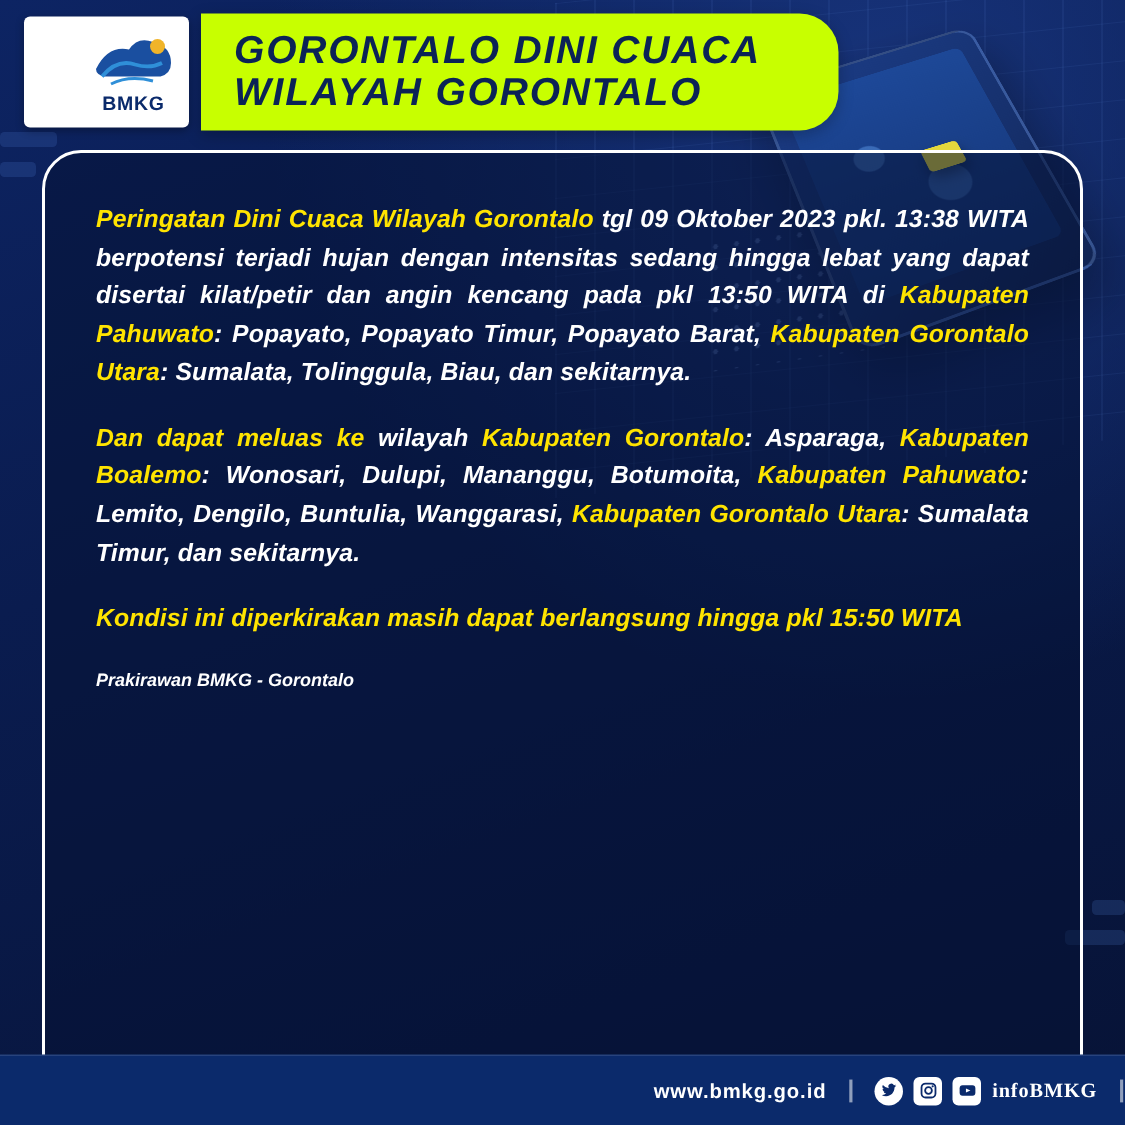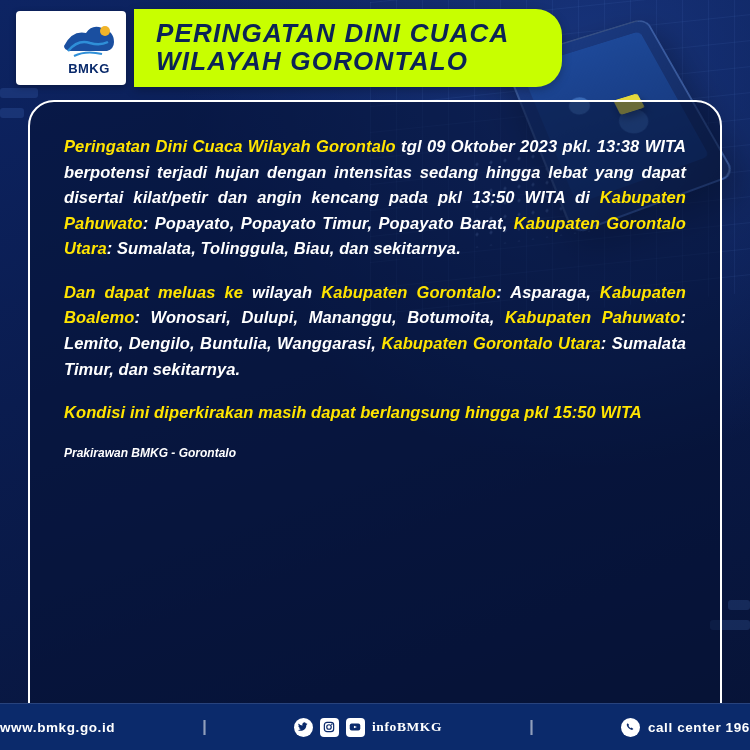--- a/index.html
+++ b/index.html
@@ -198,21 +198,21 @@
   
   .footer {
     position: absolute;
     left: 0;
     bottom: 0;
     width: 750px;
     height: 46px;
     background: #0b2a6b;
     display: flex;
     align-items: center;
-    justify-content: space-between;
+    justify-content: flex-end;
     gap: 14px;
     z-index: 3;
     border-top: 1px solid rgba(255,255,255,.12);
   }
   .footer-text {
     color: #ffffff;
     font-size: 13.5px;
     font-weight: bold;
     letter-spacing: .6px;
   }
@@ -274,21 +274,21 @@
         <svg viewBox="0 0 58 40" width="58" height="40">
           <path d="M4 26 q8 -16 22 -13 q6 -9 16 -5 q12 3 12 14 q0 7 -7 9 L10 31 q-6 -1 -6 -5Z" fill="#1a4fa0"></path>
           <path d="M8 31 q10 -12 22 -8 q10 3 18 -1" stroke="#2f8fd8" stroke-width="2.5" fill="none"></path>
           <path d="M14 36 q12 -6 28 -2" stroke="#2f8fd8" stroke-width="2" fill="none"></path>
           <circle cx="45" cy="11" r="5" fill="#f0b429"></circle>
         </svg>
       </div>
       <div class="logo-text">BMKG</div>
     </div>
     <div class="title-plate">
-      <div class="line">PERINGATAN DINI CUACA</div>
+      <div class="line">GORONTALO DINI CUACA</div>
       <div class="line">WILAYAH GORONTALO</div>
     </div>
   </div>
 
   <div class="card">
     <p class="para"><span class="hl">Peringatan Dini Cuaca Wilayah Gorontalo</span><span> tgl 09 Oktober 2023 pkl. 13:38 WITA berpotensi terjadi hujan dengan intensitas sedang hingga lebat yang dapat disertai kilat/petir dan angin kencang pada pkl 13:50 WITA di </span><span class="hl">Kabupaten Pahuwato</span><span>: Popayato, Popayato Timur, Popayato Barat, </span><span class="hl">Kabupaten Gorontalo Utara</span><span>: Sumalata, Tolinggula, Biau, dan sekitarnya.</span></p>
     <p class="para"><span class="hl">Dan dapat meluas ke</span><span> wilayah </span><span class="hl">Kabupaten Gorontalo</span><span>: Asparaga, </span><span class="hl">Kabupaten Boalemo</span><span>: Wonosari, Dulupi, Mananggu, Botumoita, </span><span class="hl">Kabupaten Pahuwato</span><span>: Lemito, Dengilo, Buntulia, Wanggarasi, </span><span class="hl">Kabupaten Gorontalo Utara</span><span>: Sumalata Timur, dan sekitarnya.</span></p>
     <p class="para last-note"><span class="hl">Kondisi ini diperkirakan masih dapat berlangsung hingga pkl 15:50 WITA</span></p>
     <p class="signature">Prakirawan BMKG - Gorontalo</p>
   </div>
@@ -311,22 +311,14 @@
       </span>
       <span class="s-icon">
         <svg viewBox="0 0 16 16" width="12" height="12">
             <rect x="1" y="3.4" width="14" height="9.2" rx="2.6" fill="#0b2a6b"></rect>
             <path d="M6.6 6.2 L10.6 8 L6.6 9.8 Z" fill="#ffffff"></path>
           </svg>
       </span>
       <span class="footer-text">infoBMKG</span>
     </span>
     <span class="divider">|</span>
-    <span class="callcenter">
-      <span class="s-icon round">
-        <svg viewBox="0 0 16 16" width="11" height="11">
-            <path d="M3.2 2.6c-.6.6-.9 1.4-.6 2.3.9 3 3.5 5.6 6.5 6.5.9.3 1.7 0 2.3-.6l.8-.8-2.6-2-1.1 1A9 9 0 0 1 5 5.5l1-1.1-2-2.6z" fill="#0b2a6b"></path>
-          </svg>
-      </span>
-      <span class="footer-text">call center 196</span>
-    </span>
   </div>
 </div>
 
 </body></html>

